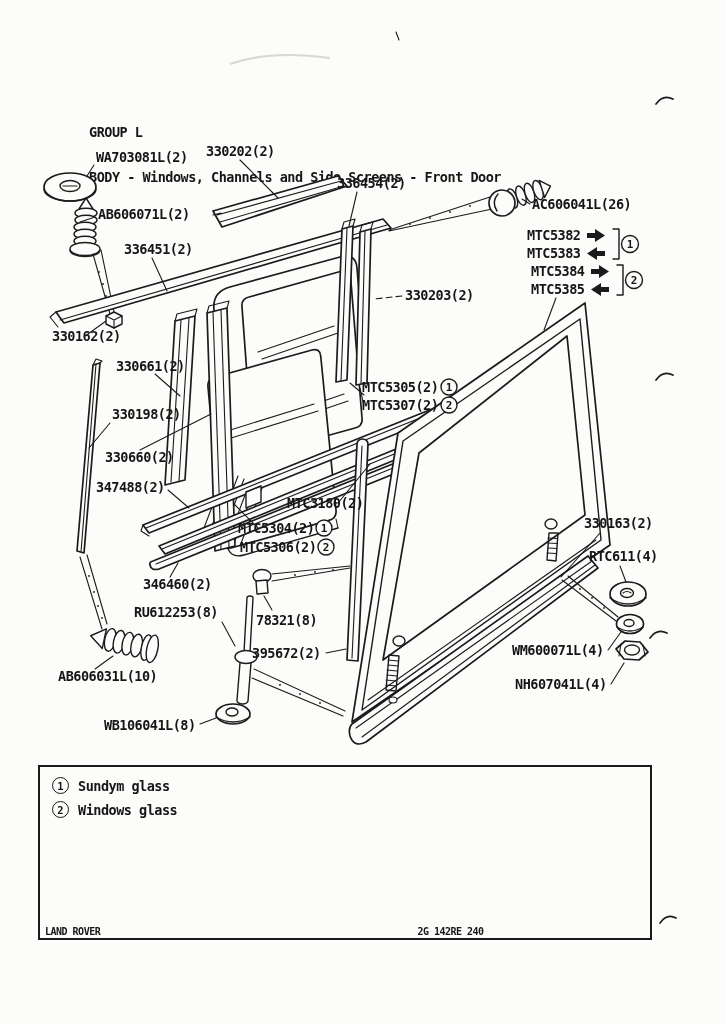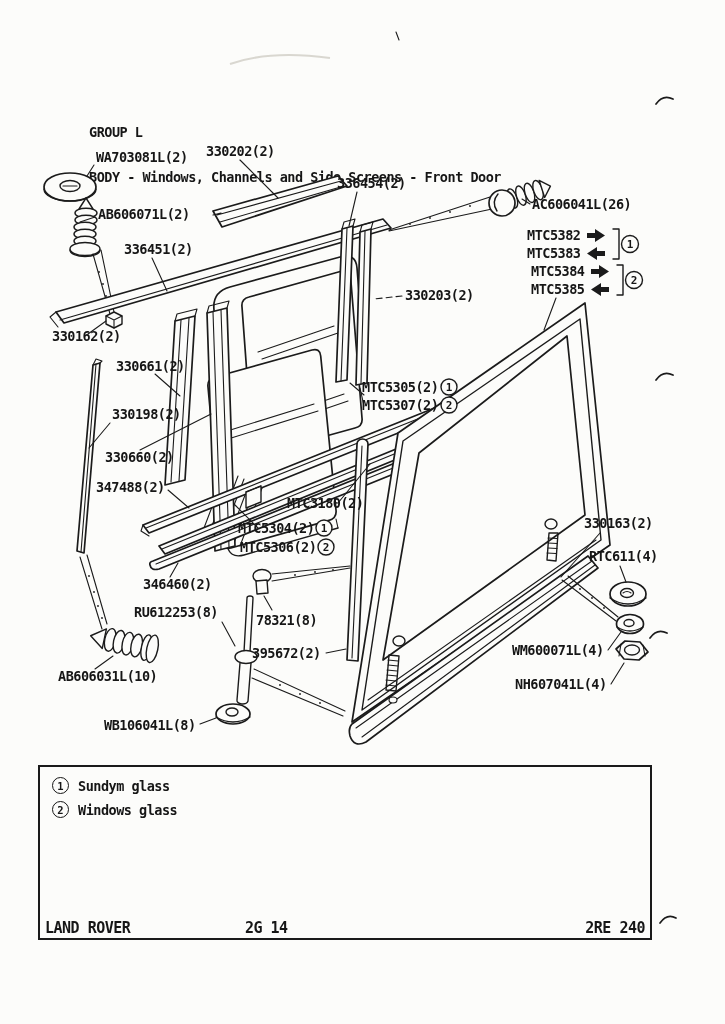--- a/index.html
+++ b/index.html
@@ -21,25 +21,25 @@
   .legend-items{padding:10px 10px 0 12px;}
   .legend-item{display:flex;align-items:center;margin-bottom:7px;
     font-size:13.5px;font-weight:700;letter-spacing:-0.5px;color:#161616;}
   .cnum{
     display:inline-flex;align-items:center;justify-content:center;
     width:15px;height:15px;border:1.6px solid #161616;border-radius:50%;
     font-size:10.5px;font-weight:700;margin-right:9px;flex:0 0 auto;letter-spacing:0;
   }
   .plate-footer{
     position:absolute;left:5px;right:5px;bottom:1px;display:flex;
-    font-size:15px;font-weight:700;letter-spacing:-0.5px;color:#161616;
+    font-size:10px;font-weight:700;letter-spacing:-0.5px;color:#161616;
   }
   .pf-left{flex:1;text-align:left;}
-  .pf-center{flex:1;text-align:left;}
-  .pf-right{flex:1;text-align:right;}
+  .pf-center{flex:1;text-align:right;}
+  .pf-right{flex:1;text-align:left;}
   svg.diagram{position:absolute;left:0;top:0;z-index:2;}
   .ln{stroke:#1b1b1b;stroke-width:1.7;fill:none;stroke-linecap:round;stroke-linejoin:round;}
   .lnthin{stroke:#1b1b1b;stroke-width:1.1;fill:none;stroke-linecap:round;stroke-linejoin:round;}
   .lnmid{stroke:#1b1b1b;stroke-width:1.4;fill:none;stroke-linecap:round;stroke-linejoin:round;}
   .wh{fill:#fcfcfa;}
   .ink{fill:#1b1b1b;}
   .lbl{font-family:"DejaVu Sans Mono","Liberation Mono",monospace;
        font-size:13.5px;font-weight:700;letter-spacing:-0.5px;fill:#161616;}
   .cdigit{font-family:"DejaVu Sans Mono","Liberation Mono",monospace;
        font-size:11px;font-weight:700;fill:#161616;text-anchor:middle;letter-spacing:0;}

